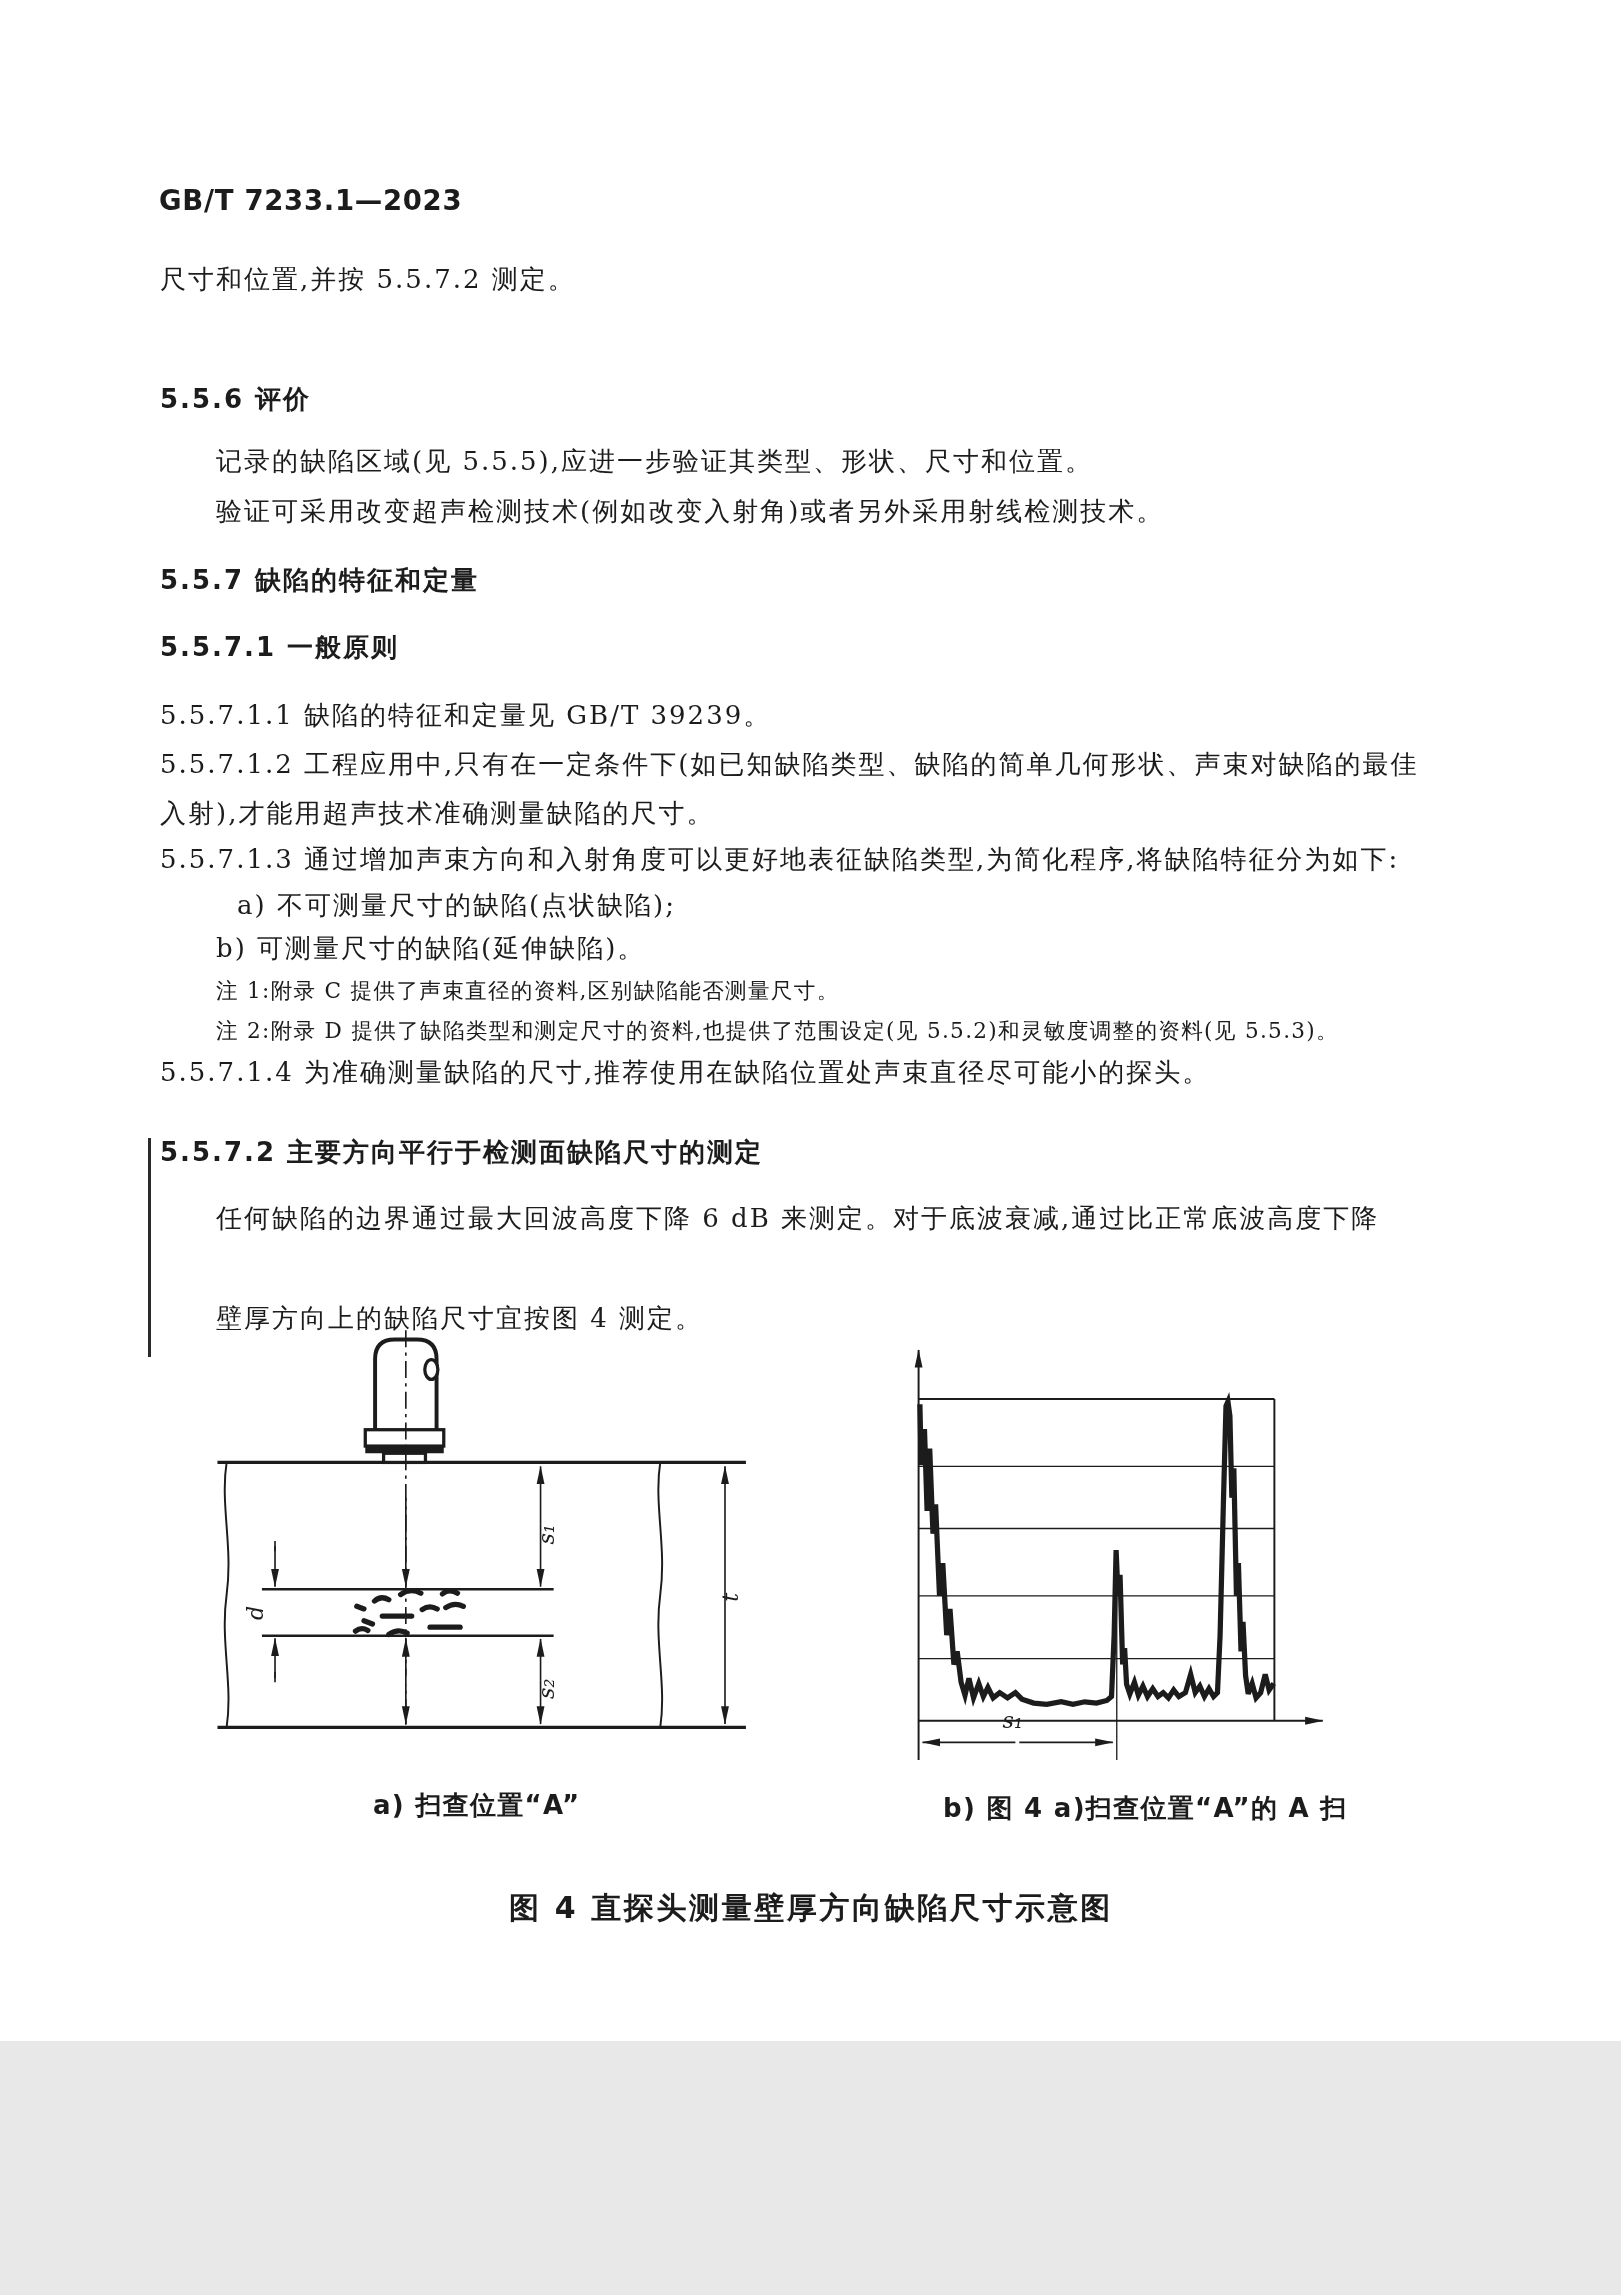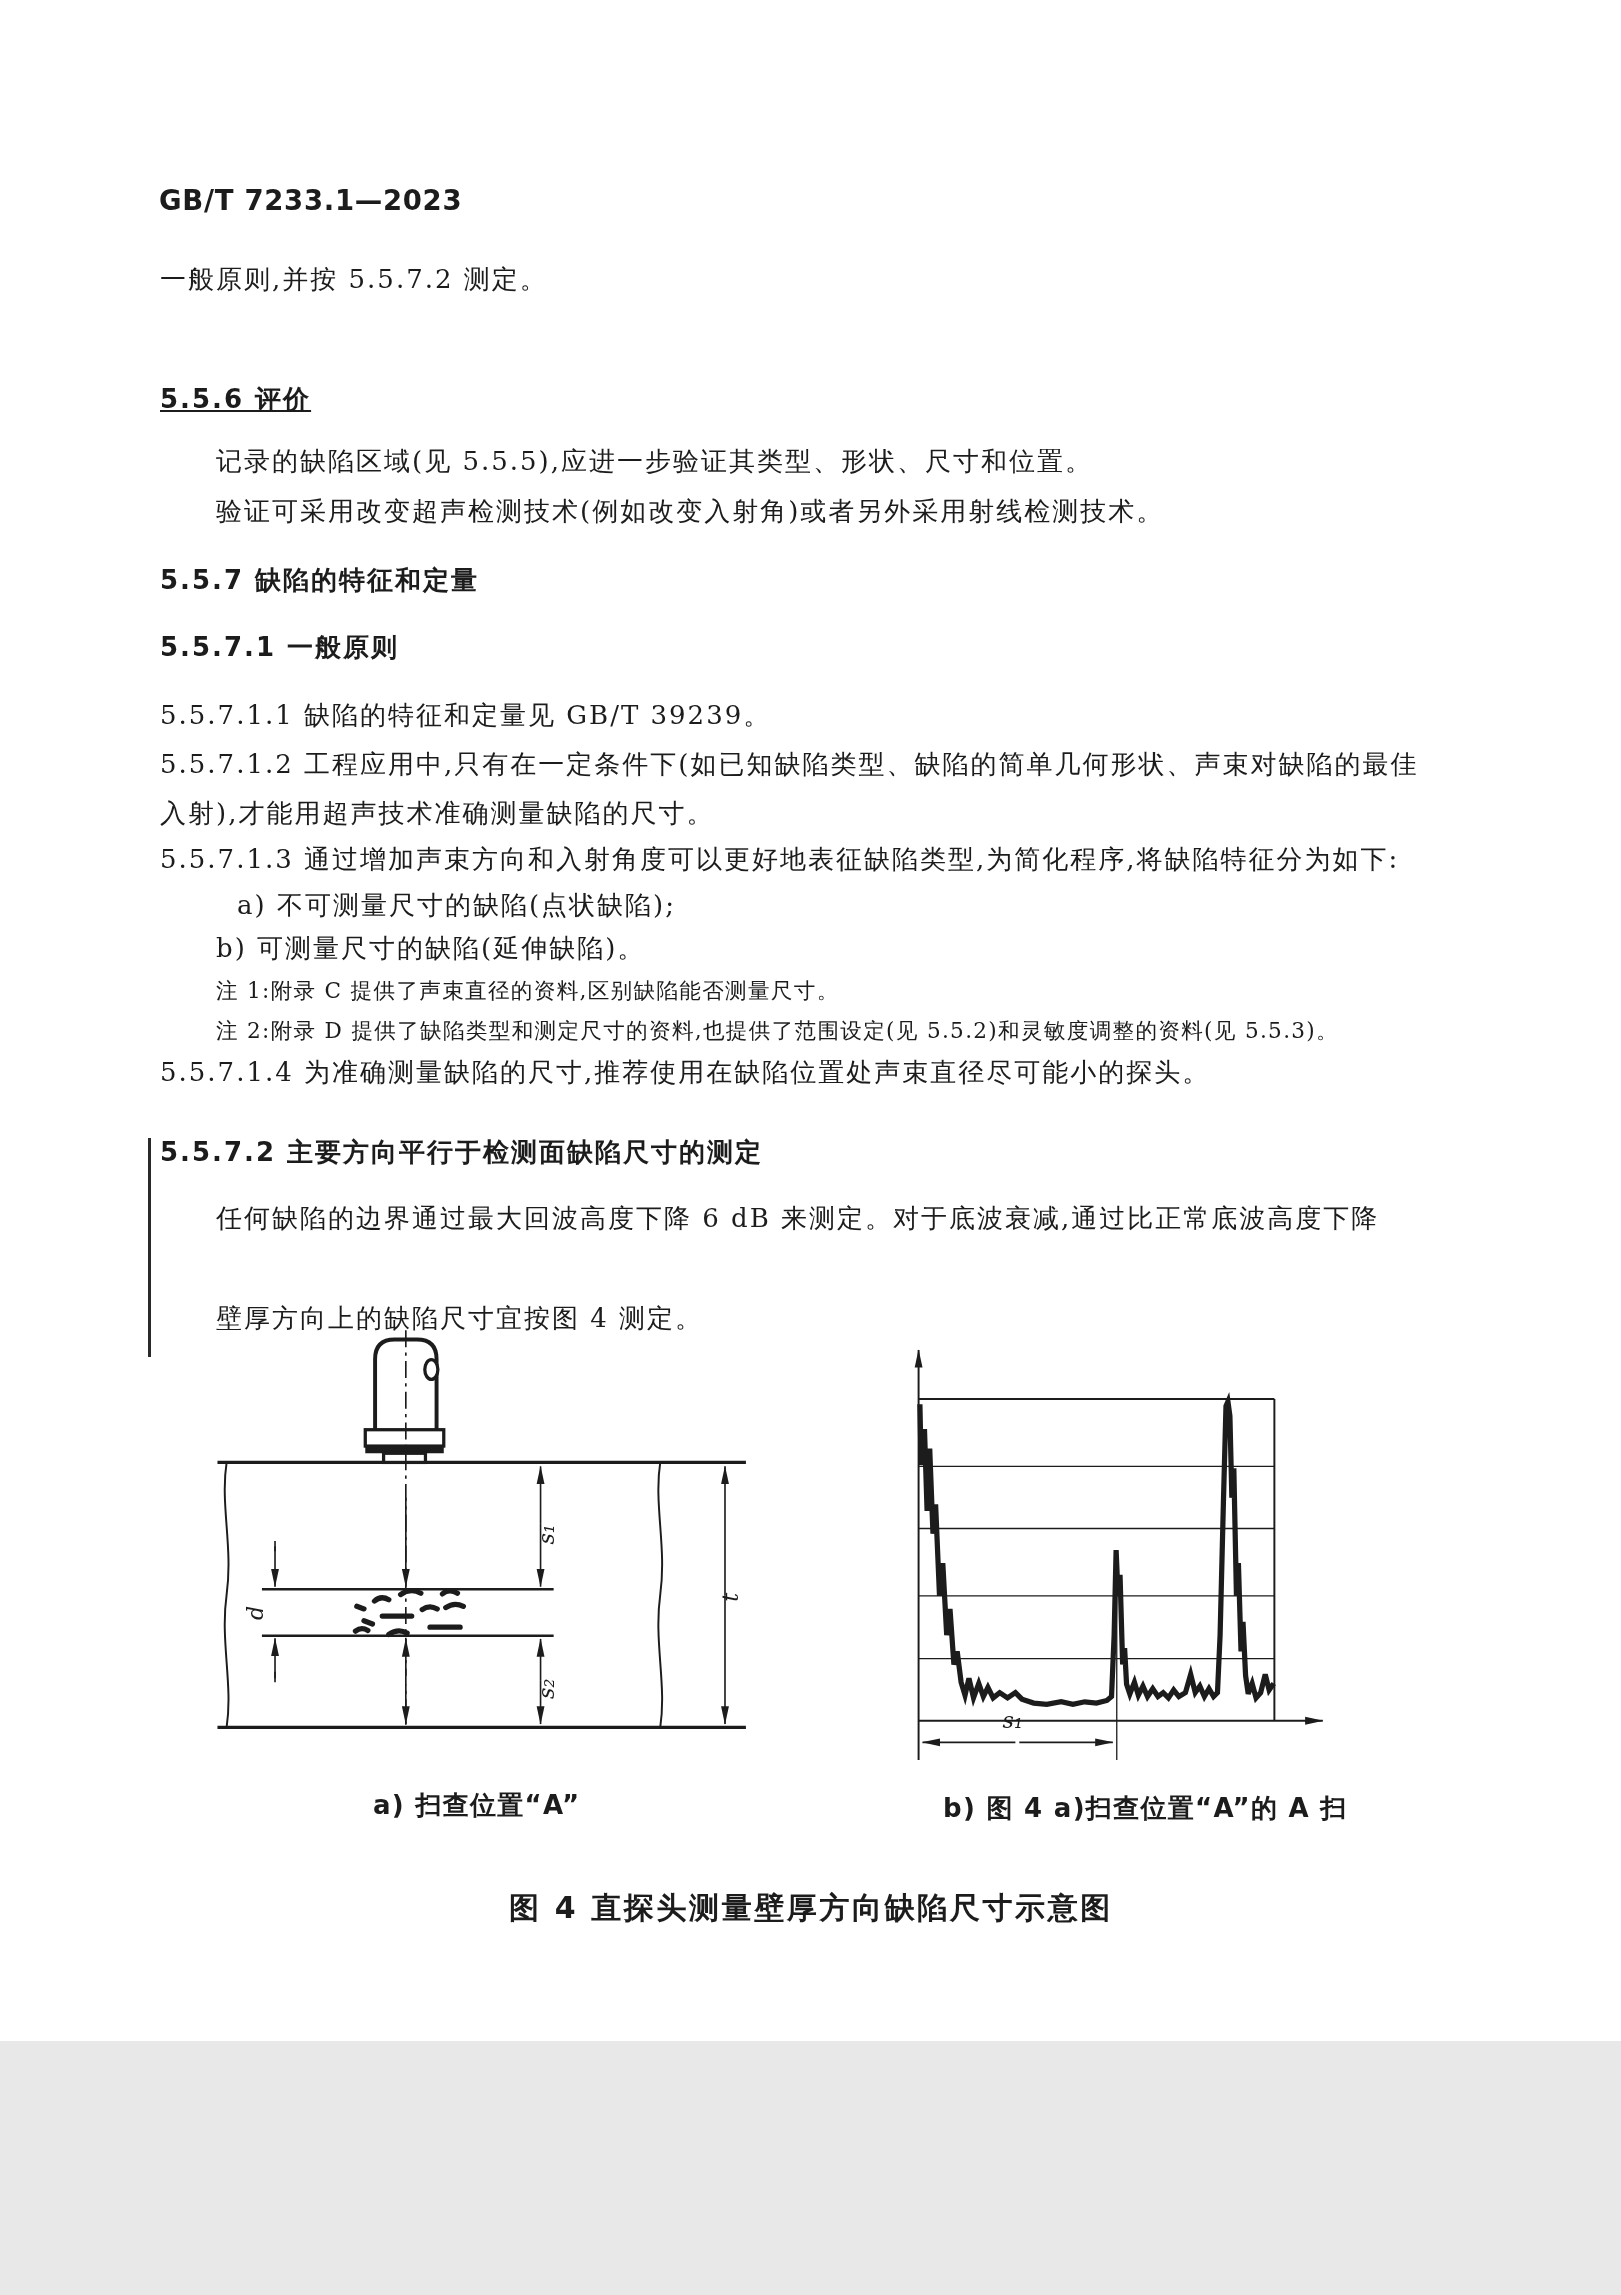--- a/index.html
+++ b/index.html
@@ -23,22 +23,22 @@
   svg text{font-family:"DejaVu Serif","Liberation Serif",serif;font-style:italic;font-size:34px;fill:#1c1c1c;}
   svg .thick{stroke:#1c1c1c;fill:none;}
 </style>
 </head>
 <body>
 
 <div id="page">
 
   <div class="t header-code" style="left:159px;top:185px;">GB/T 7233.1—2023</div>
 
-  <div class="t body40" style="left:160px;top:265px;">一般原则,并按 5.5.7.2 测定。</div>
-  <div class="t hd" style="left:160px;top:385px;text-decoration:underline;">5.5.6   评价</div>
+  <div class="t body40" style="left:160px;top:265px;">尺寸和位置,并按 5.5.7.2 测定。</div>
+  <div class="t hd" style="left:160px;top:385px;">5.5.6   评价</div>
   <div class="t body40" style="left:216px;top:447px;">记录的缺陷区域(见 5.5.5),应进一步验证其类型、形状、尺寸和位置。</div>
   <div class="t body40" style="left:216px;top:497px;">验证可采用改变超声检测技术(例如改变入射角)或者另外采用射线检测技术。</div>
   <div class="t hd" style="left:160px;top:566px;">5.5.7   缺陷的特征和定量</div>
   <div class="t hd" style="left:160px;top:633px;">5.5.7.1   一般原则</div>
   <div class="t body40" style="left:160px;top:701px;">5.5.7.1.1   缺陷的特征和定量见 GB/T 39239。</div>
   <div class="t body40" style="left:160px;top:750px;">5.5.7.1.2   工程应用中,只有在一定条件下(如已知缺陷类型、缺陷的简单几何形状、声束对缺陷的最佳</div>
   <div class="t body40" style="left:160px;top:799px;">入射),才能用超声技术准确测量缺陷的尺寸。</div>
   <div class="t body40" style="left:160px;top:845px;">5.5.7.1.3   通过增加声束方向和入射角度可以更好地表征缺陷类型,为简化程序,将缺陷特征分为如下:</div>
   <div class="t body40" style="left:208px;top:891px;margin-left:29px;">a)   不可测量尺寸的缺陷(点状缺陷);</div>
   <div class="t body40" style="left:216px;top:934px;">b)   可测量尺寸的缺陷(延伸缺陷)。</div>

